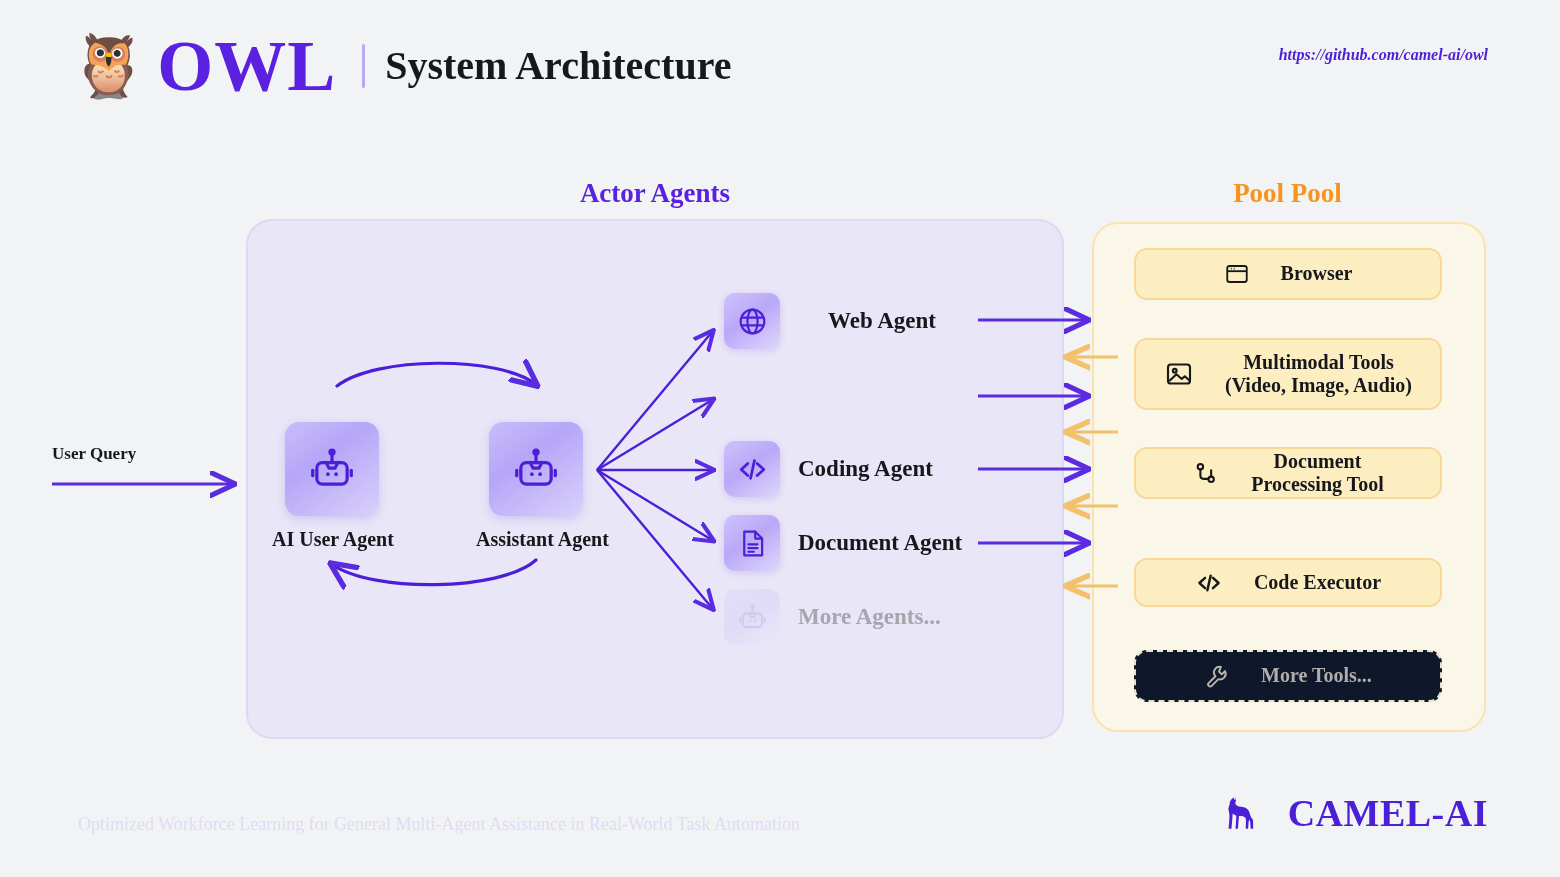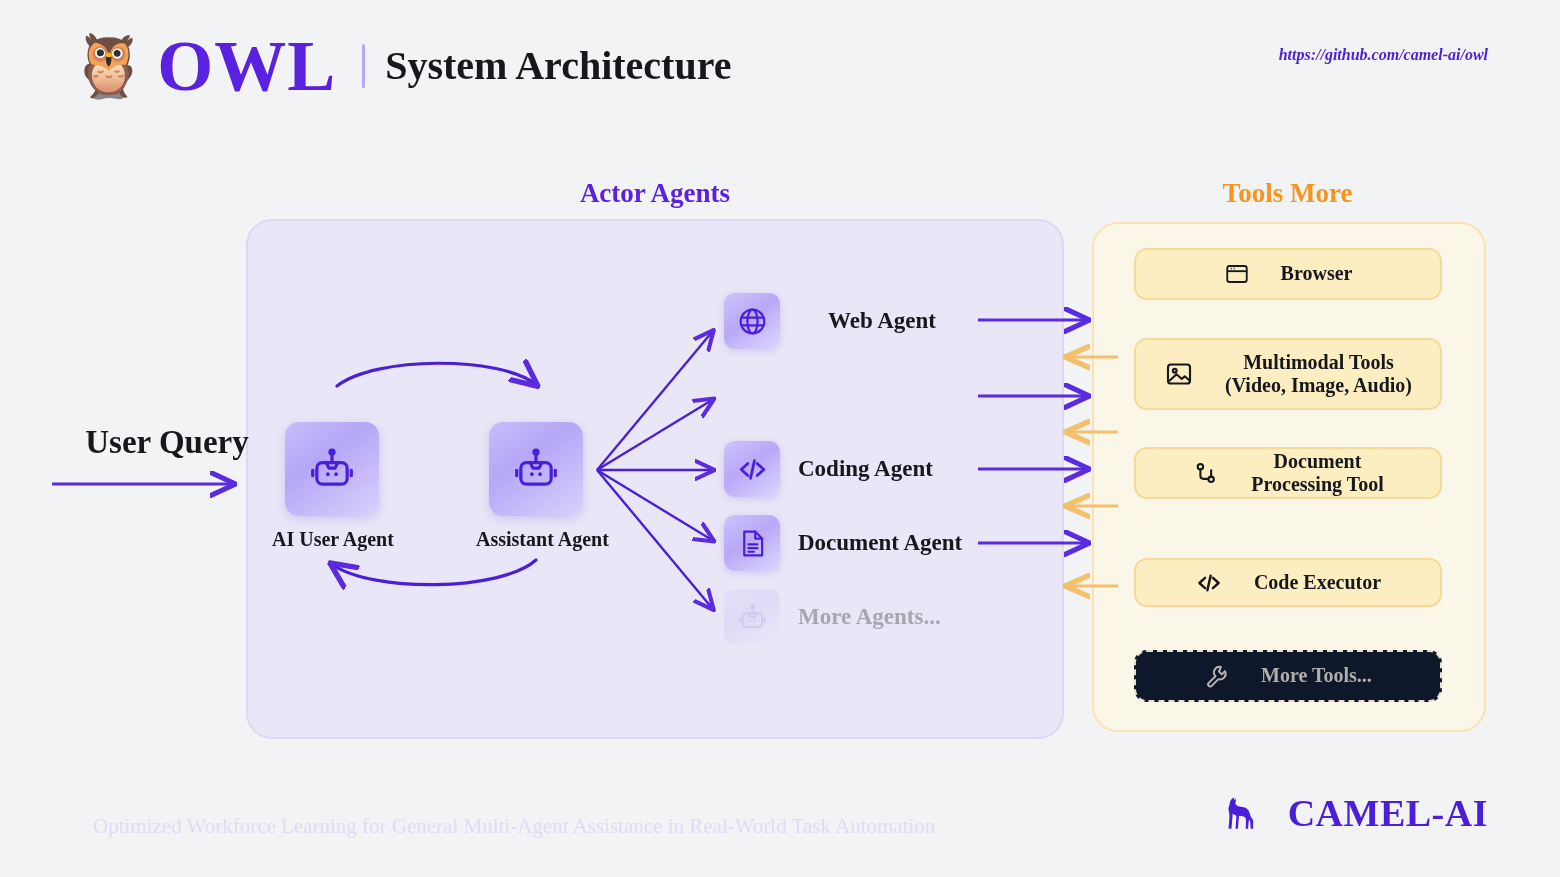--- a/index.html
+++ b/index.html
@@ -23,21 +23,21 @@
   .sec-title{position:absolute;font-size:27px;font-weight:700;text-align:center;}
   #actor-title{left:390px;top:178px;width:530px;color:#5a21e0;}
   #tools-title{left:1090px;top:178px;width:395px;color:#f7941e;}
 
   
   .panel{position:absolute;border-radius:26px;}
   #actor-panel{left:246px;top:219px;width:814px;height:516px;background:#e9e6f7;border:2px solid #ddd8f3;}
   #tools-panel{left:1092px;top:222px;width:390px;height:506px;background:#fbf7e8;border:2px solid #fae3b0;}
 
   
-  #user-query-label{position:absolute;left:52px;top:424px;width:230px;text-align:center;font-size:33px;font-weight:700;color:#16181c;}
+  #user-query-label{position:absolute;left:52px;top:444px;width:230px;font-size:17px;font-weight:700;color:#16181c;}
 
   
   .agent-node{position:absolute;text-align:center;margin-top:8px;}
   .agent-tile{
     width:94px;height:94px;border-radius:14px;
     background:linear-gradient(145deg,#c9bdfa 0%,#b6a6f7 38%,#d9d1fb 100%);
     box-shadow:0 3px 10px rgba(110,80,220,.22);
     display:flex;align-items:center;justify-content:center;margin:0 auto;
   }
   .agent-caption{margin-top:12px;font-size:20px;font-weight:700;color:#16181c;white-space:nowrap;}
@@ -65,41 +65,41 @@
     background:#fdeec2;border:2px solid #f7d898;border-radius:13px;
     display:flex;align-items:center;justify-content:center;gap:31px;
     box-sizing:border-box;
   }
   .tool-label{font-size:20px;font-weight:700;color:#16181c;text-align:center;line-height:1.16;}
   .tool-card.muted{background:#0f172a;border:2px dashed #e9e0cb;}
   .tool-card.muted .tool-label{color:#b0aeaa;}
   .tool-ico{flex:0 0 auto;display:flex;align-items:center;justify-content:center;}
 
   
-  #tagline{position:absolute;left:93px;top:814px;font-size:21px;color:#dedbf6;}
+  #tagline{position:absolute;left:78px;top:814px;font-size:18px;color:#dedbf6;}
   #camel-logo{position:absolute;right:72px;top:793px;display:flex;align-items:center;gap:24px;}
   #camel-word{font-size:38px;font-weight:700;color:#4b1fd8;letter-spacing:.5px;line-height:1;}
 
   svg{display:block;overflow:visible;}
 </style>
 </head>
 <body>
 
 <div class="stage">
 
   <div class="header">
     <span class="owl-emoji">🦉</span>
     <span class="owl-word">OWL</span>
     <span class="hdr-divider"></span>
     <span class="hdr-sub">System Architecture</span>
   </div>
   <div class="gh-url">https://github.com/camel-ai/owl</div>
 
   <div class="sec-title" id="actor-title">Actor Agents</div>
-  <div class="sec-title" id="tools-title">Tools More</div>
+  <div class="sec-title" id="tools-title">Pool Pool</div>
 
   <div class="panel" id="actor-panel"></div>
   <div class="panel" id="tools-panel"></div>
 
   <div id="user-query-label">User Query</div>
 
   <svg style="position:absolute;left:0;top:0;width:1560px;height:877px;pointer-events:none;">
     <defs>
       <marker id="ah-purple" markerWidth="9" markerHeight="9" refX="7.2" refY="4.5" orient="auto">
         <path d="M0,0.6 L8.4,4.5 L0,8.4" fill="none" stroke="#5b2be0" stroke-width="1.7" stroke-linecap="round" stroke-linejoin="round"></path>

